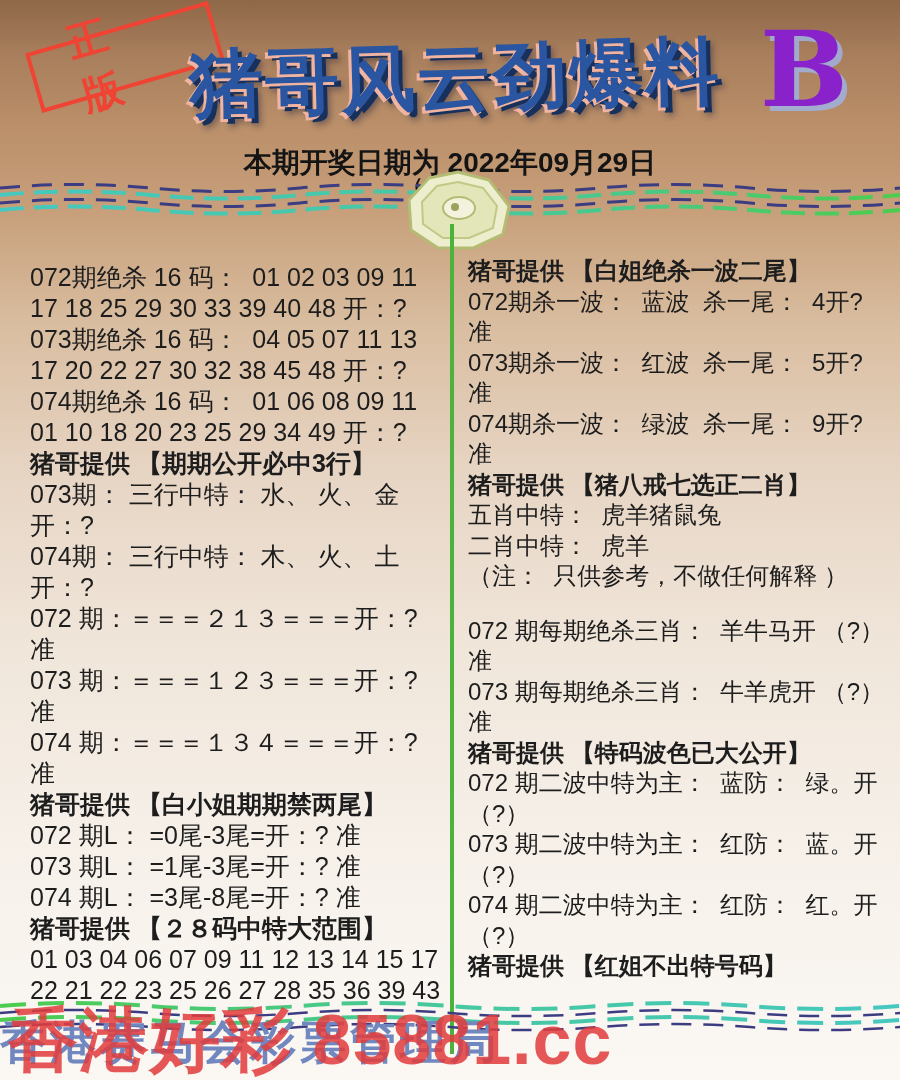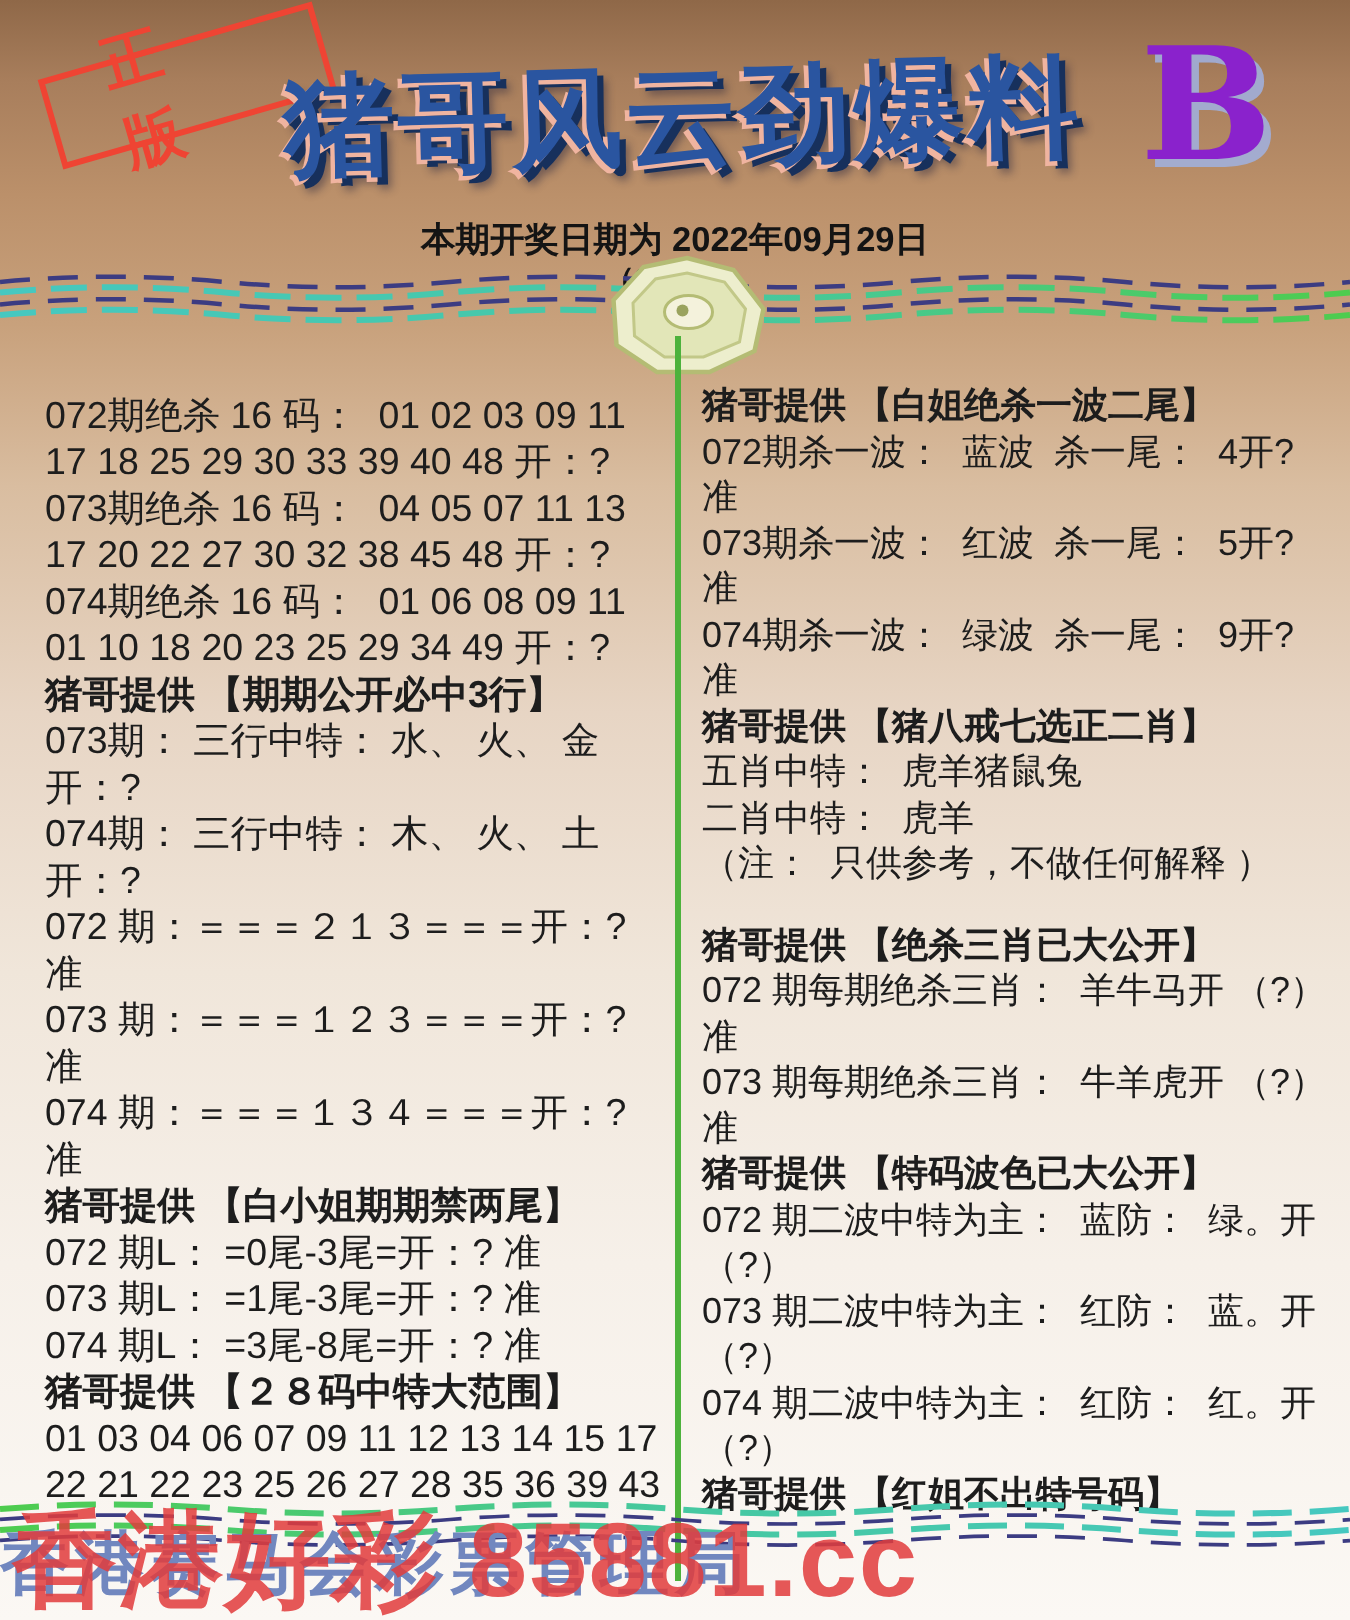--- a/index.html
+++ b/index.html
@@ -24,21 +24,21 @@
     text-shadow:-3px 3px 0 #f0b4a0, 4px 5px 0 #17305c, 6px 8px 6px rgba(30,30,60,.45);
   }
   .edition{
     position:absolute;right:52px;top:18px;
     font-family:"DejaVu Serif","Liberation Serif",serif;
     font-size:104px;font-weight:700;color:var(--edition-purple,#8a22cc);
     text-shadow:5px 5px 0 rgba(160,178,226,.85);line-height:1;
   }
   .dateline{
     position:absolute;left:0;top:144px;width:900px;text-align:center;
-    font-size:23px;font-weight:700;color:#141414;
+    font-size:28px;font-weight:700;color:#141414;
   }
   .timeline{
     position:absolute;left:0;top:172px;width:900px;text-align:center;
     font-size:21px;font-weight:700;color:#141414;
   }
   
   .band{position:absolute;left:0;width:900px;height:40px;}
   .band-top{top:182px;}
   .band-bottom{top:998px;}
   
@@ -129,21 +129,20 @@
   <div class="col col-right">
       <div class="line hdr">猪哥提供 【白姐绝杀一波二尾】</div>
       <div class="line">072期杀一波：  蓝波  杀一尾：  4开? 准</div>
       <div class="line">073期杀一波：  红波  杀一尾：  5开? 准</div>
       <div class="line">074期杀一波：  绿波  杀一尾：  9开? 准</div>
       <div class="line hdr">猪哥提供 【猪八戒七选正二肖】</div>
       <div class="line">五肖中特：  虎羊猪鼠兔</div>
       <div class="line">二肖中特：  虎羊</div>
       <div class="line">（注：  只供参考，不做任何解释 ）</div>
       <div class="line"></div>
-      <div class="line hdr">猪哥提供 【绝杀三肖已大公开】</div>
       <div class="line">072 期每期绝杀三肖：  羊牛马开 （?） 准</div>
       <div class="line">073 期每期绝杀三肖：  牛羊虎开 （?） 准</div>
       <div class="line hdr">猪哥提供 【特码波色已大公开】</div>
       <div class="line">072 期二波中特为主：  蓝防：  绿。开（?）</div>
       <div class="line">073 期二波中特为主：  红防：  蓝。开（?）</div>
       <div class="line">074 期二波中特为主：  红防：  红。开（?）</div>
       <div class="line hdr">猪哥提供 【红姐不出特号码】</div>
     </div>
 
   <svg class="band band-bottom" viewBox="0 0 900 40" preserveAspectRatio="none">

